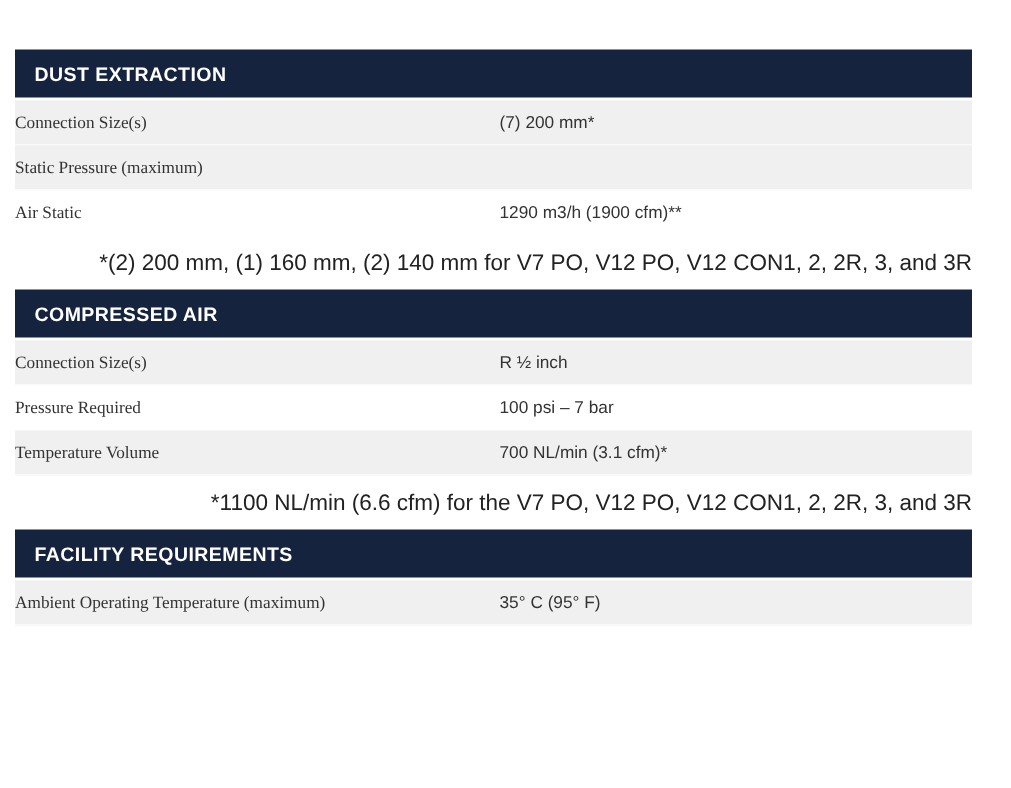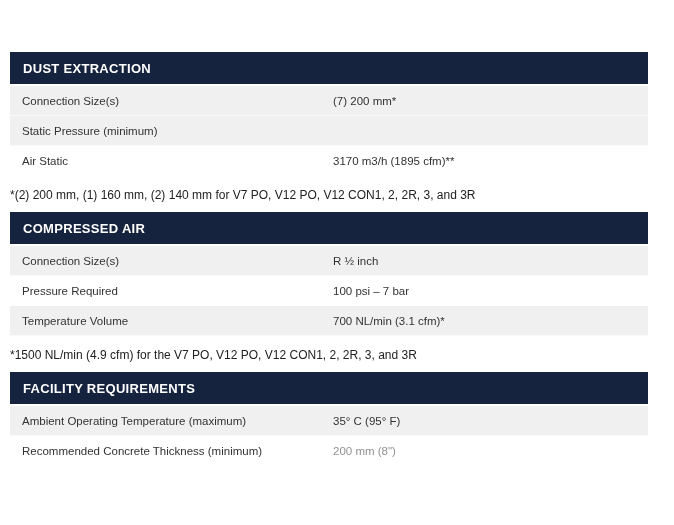--- a/index.html
+++ b/index.html
@@ -10,21 +10,20 @@
   }
   .page {
     position: relative;
     width: 674px;
     height: 525px;
     background: var(--page-bg, #ffffff);
     overflow: hidden;
   }
   .sections {
     padding: 33px 26px 0 10px;
-    margin-top: 19px;
   }
   .section {
     margin-bottom: 7px;
   }
   .sec-header {
     background: var(--header-bg, #15233e);
     height: 32px;
     display: flex;
     align-items: center;
     padding-left: 13px;
@@ -48,36 +47,38 @@
     height: 30px;
     font-size: 11.5px;
     color: var(--row-text, #333333);
     background: var(--row-bg, #ffffff);
   }
   .row.alt {
     background: var(--row-alt-bg, #f0f0f0);
     box-shadow: inset 0 -1px 0 #fafafa;
   }
   .cell.label {
-    padding-left: 12px;
+    padding-left: 0;
+    font-family: Liberation Serif, serif;
   }
   .cell.value {
     padding-left: 0;
   }
   .footnotes {
     padding-top: 9px;
   }
   .footnotes:empty {
     padding-top: 0;
   }
   .footnote {
     margin: 0;
-    font-size: 12px;
+    font-size: 15px;
     line-height: 20px;
     color: var(--footnote-text, #222222);
+    text-align: right;
   }
   
   .watermark-ghost {
     position: absolute;
     left: 310px;
     top: 444px;
     width: 240px;
     height: 26px;
     background: rgba(255,255,255,0.45);
     pointer-events: none;
@@ -93,26 +94,26 @@
       <span class="sec-title">DUST EXTRACTION</span>
     </header>
     <div class="rows">
   <div class="row alt">
     <span class="cell label">Connection Size(s)</span>
     <span class="cell value">(7) 200 mm*</span>
   </div>
 
 
   <div class="row alt">
-    <span class="cell label">Static Pressure (minimum)</span>
+    <span class="cell label">Static Pressure (maximum)</span>
   </div>
 
   <div class="row">
     <span class="cell label">Air Static</span>
-    <span class="cell value">3170 m3/h (1895 cfm)**</span>
+    <span class="cell value">1290 m3/h (1900 cfm)**</span>
   </div>
 </div>
     <div class="footnotes">
   <p class="footnote">*(2) 200 mm, (1) 160 mm, (2) 140 mm for V7 PO, V12 PO, V12 CON1, 2, 2R, 3, and 3R</p>
 
 </div>
   </section>
 
   <section class="section">
     <header class="sec-header">
@@ -128,36 +129,32 @@
     <span class="cell label">Pressure Required</span>
     <span class="cell value">100 psi – 7 bar</span>
   </div>
 
   <div class="row alt">
     <span class="cell label">Temperature Volume</span>
     <span class="cell value">700 NL/min (3.1 cfm)*</span>
   </div>
 </div>
     <div class="footnotes">
-  <p class="footnote">*1500 NL/min (4.9 cfm) for the V7 PO, V12 PO, V12 CON1, 2, 2R, 3, and 3R</p>
+  <p class="footnote">*1100 NL/min (6.6 cfm) for the V7 PO, V12 PO, V12 CON1, 2, 2R, 3, and 3R</p>
 </div>
   </section>
 
   <section class="section">
     <header class="sec-header">
       <span class="sec-title">FACILITY REQUIREMENTS</span>
     </header>
     <div class="rows">
   <div class="row alt">
     <span class="cell label">Ambient Operating Temperature (maximum)</span>
     <span class="cell value">35° C (95° F)</span>
   </div>
 
-  <div class="row">
-    <span class="cell label">Recommended Concrete Thickness (minimum)</span>
-    <span class="cell value">200 mm (8")</span>
-  </div>
 </div>
     <div class="footnotes"></div>
   </section>
 </div>
   <div class="watermark-ghost"></div>
 </div>
 
 </body></html>

